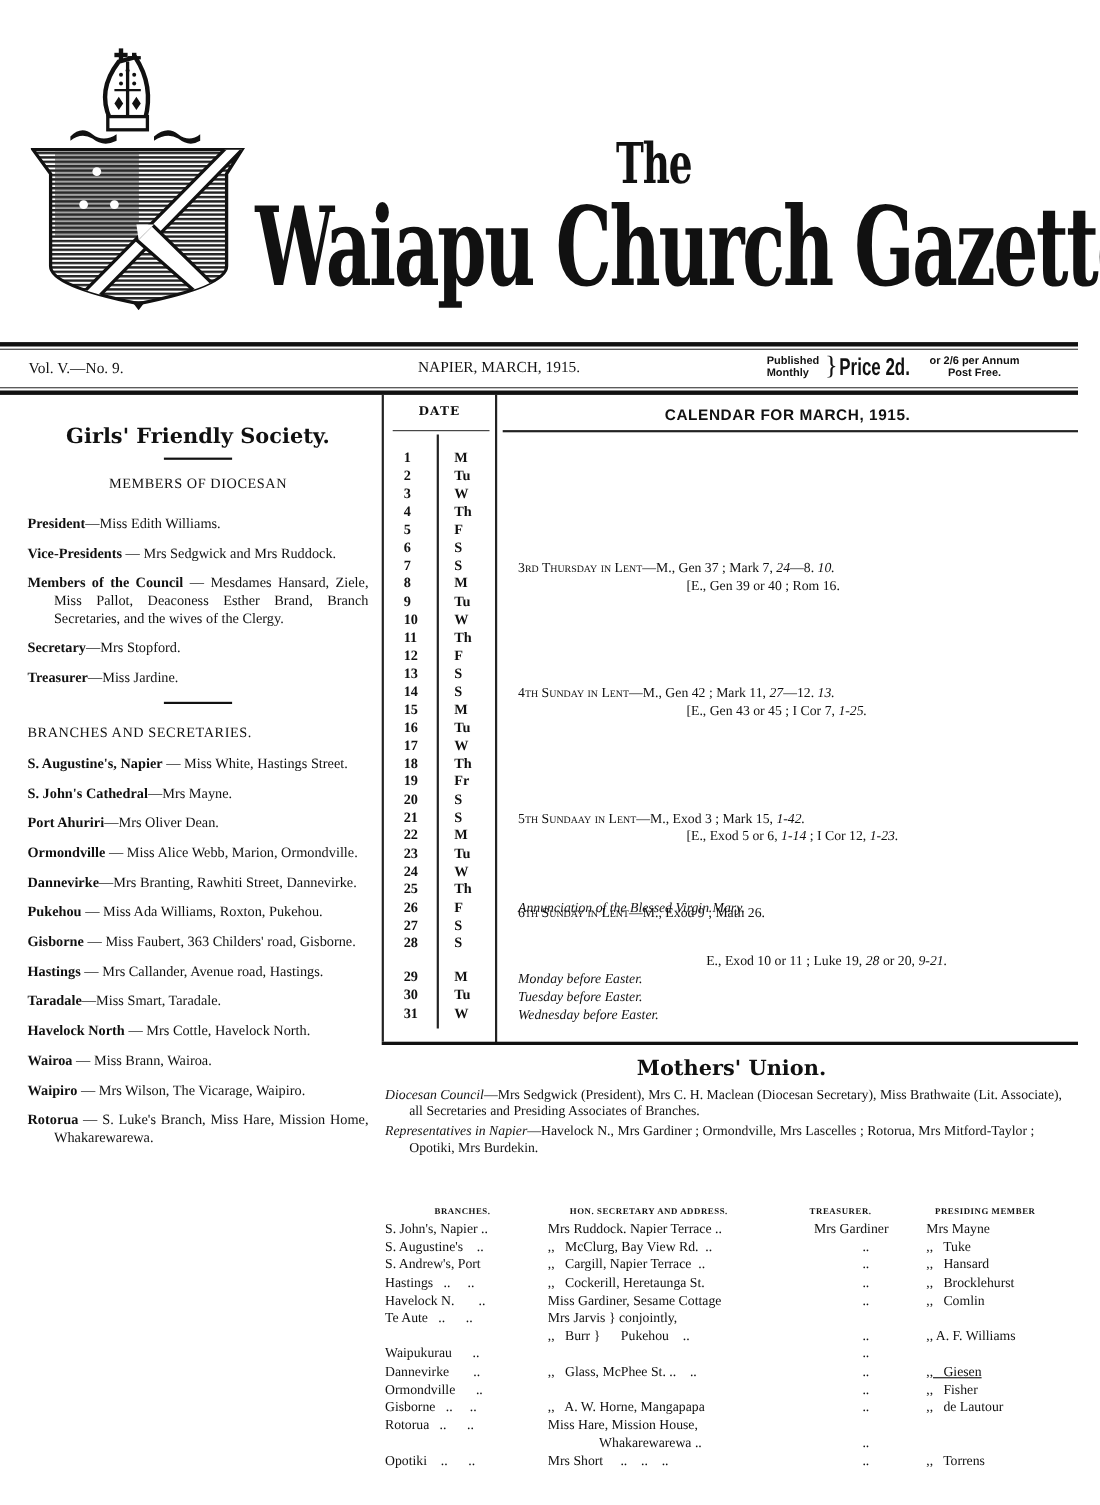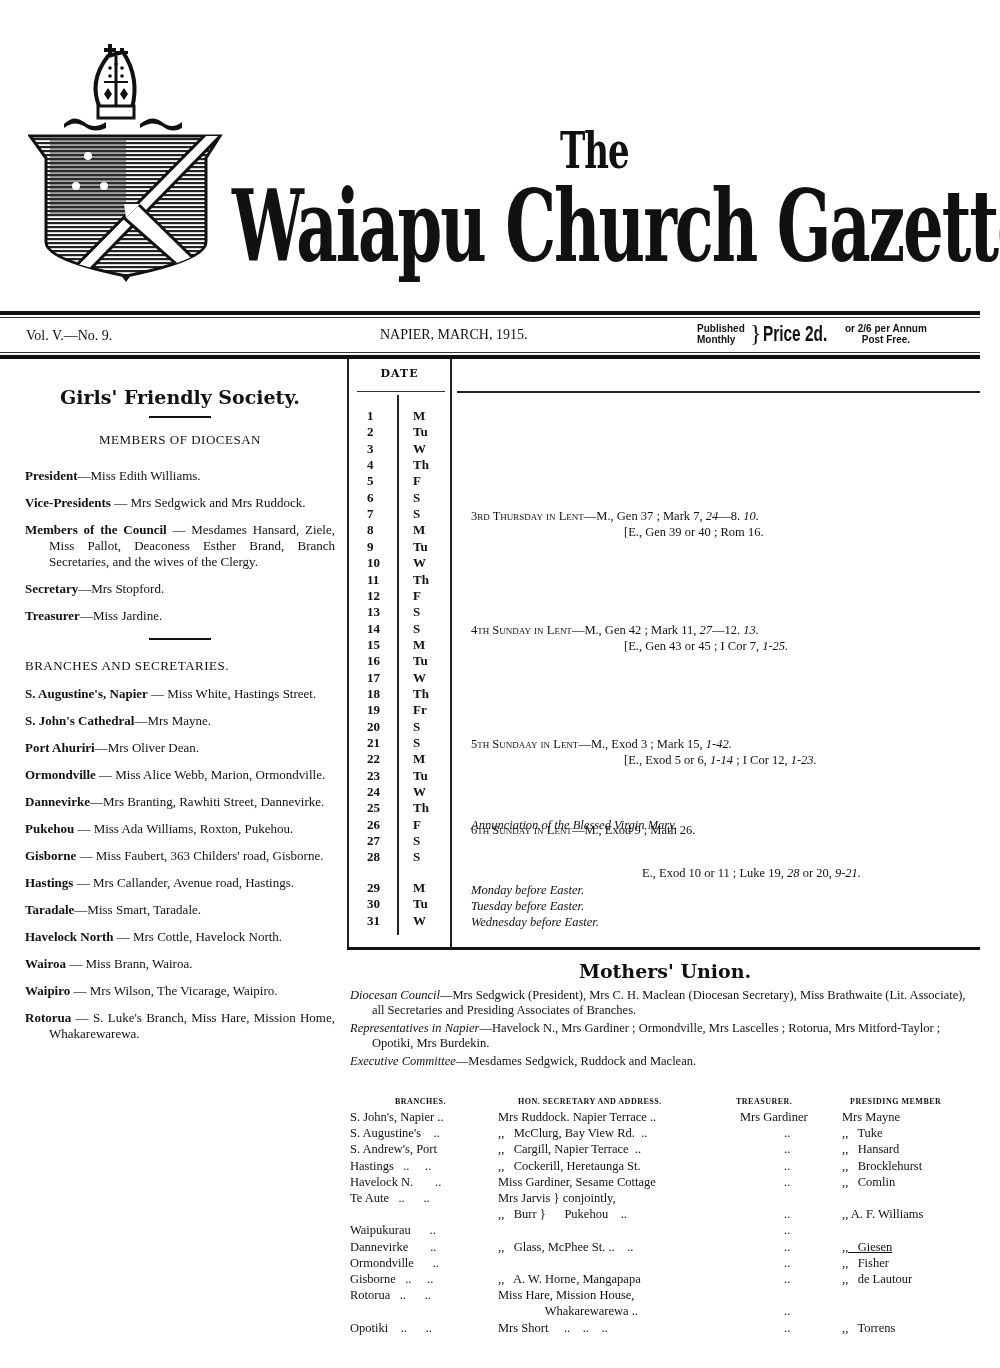--- a/index.html
+++ b/index.html
@@ -174,20 +174,21 @@
   <div class="entry"><b>Waipiro</b><span> — Mrs Wilson, The Vicarage, Waipiro.</span></div>
   <div class="entry"><b>Rotorua</b><span> — S. Luke's Branch, Miss Hare, Mission Home, Whakarewarewa.</span></div>
 </div>
 
 <div class="cal">
   <div class="cal-vline-left"></div>
   <div class="cal-vline-date"></div>
   <div class="cal-vline-day"></div>
   <div class="date-head">DATE</div>
   <div class="date-rule"></div>
+  <div class="cal-head">CALENDAR FOR MARCH, 1915.</div>
   <div class="cal-head-rule"></div>
 
   <div id="day-rows">
       <div class="day-row" style="top: 49px;">
         <span class="day-num">1</span>
         <span class="day-abbr">M</span>
       </div>
       <div class="day-row" style="top: 65.35px;">
         <span class="day-num">2</span>
         <span class="day-abbr">Tu</span>
@@ -328,21 +329,20 @@
   <div class="event" style="top:540px"><i>Tuesday before Easter.</i></div>
   <div class="event" style="top:556px"><i>Wednesday before Easter.</i></div>
 
   <div class="cal-bottom-rule"></div>
 </div>
 
 <div class="mu">
   <div class="mu-title">Mothers' Union.</div>
   <div class="mu-para"><i>Diocesan Council</i><span>—Mrs Sedgwick (President), Mrs C. H. Maclean (Diocesan Secretary), Miss Brathwaite (Lit. Associate), all Secretaries and Presiding Associates of Branches.</span></div>
   <div class="mu-para"><i>Representatives in Napier</i><span>—Havelock N., Mrs Gardiner ; Ormondville, Mrs Lascelles ; Rotorua, Mrs Mitford-Taylor ; Opotiki, Mrs Burdekin.</span></div>
-  <div class="mu-para"><i>Executive Committee</i><span>—Mesdames Sedgwick, Ruddock and Maclean.</span></div>
 </div>
 
 <div class="mu-table">
   <div class="mu-th" style="left:45px">BRANCHES.</div>
   <div class="mu-th" style="left:168px">HON. SECRETARY AND ADDRESS.</div>
   <div class="mu-th" style="left:386px">TREASURER.</div>
   <div class="mu-th" style="left:500px">PRESIDING MEMBER</div>
   <div id="mu-rows">
       <div class="mu-row" style="top: 13px;">
         <span style="left: 0px; white-space: pre;">S. John's, Napier ..</span>

